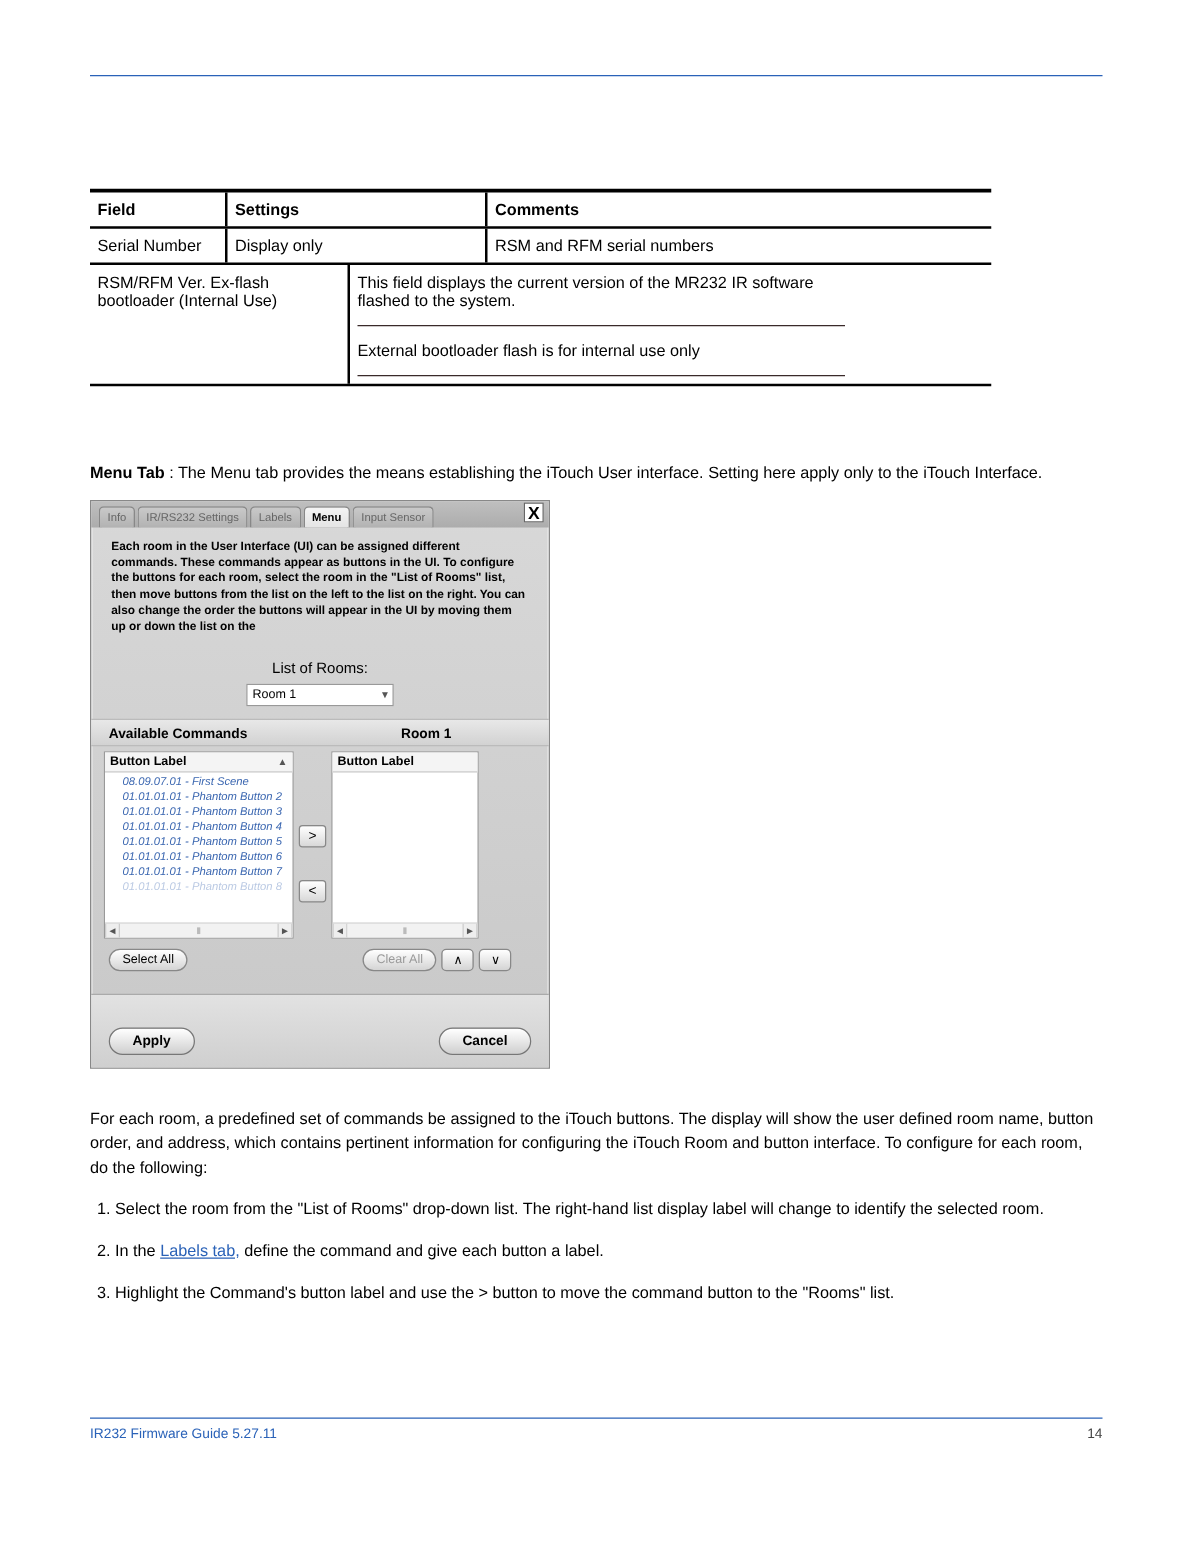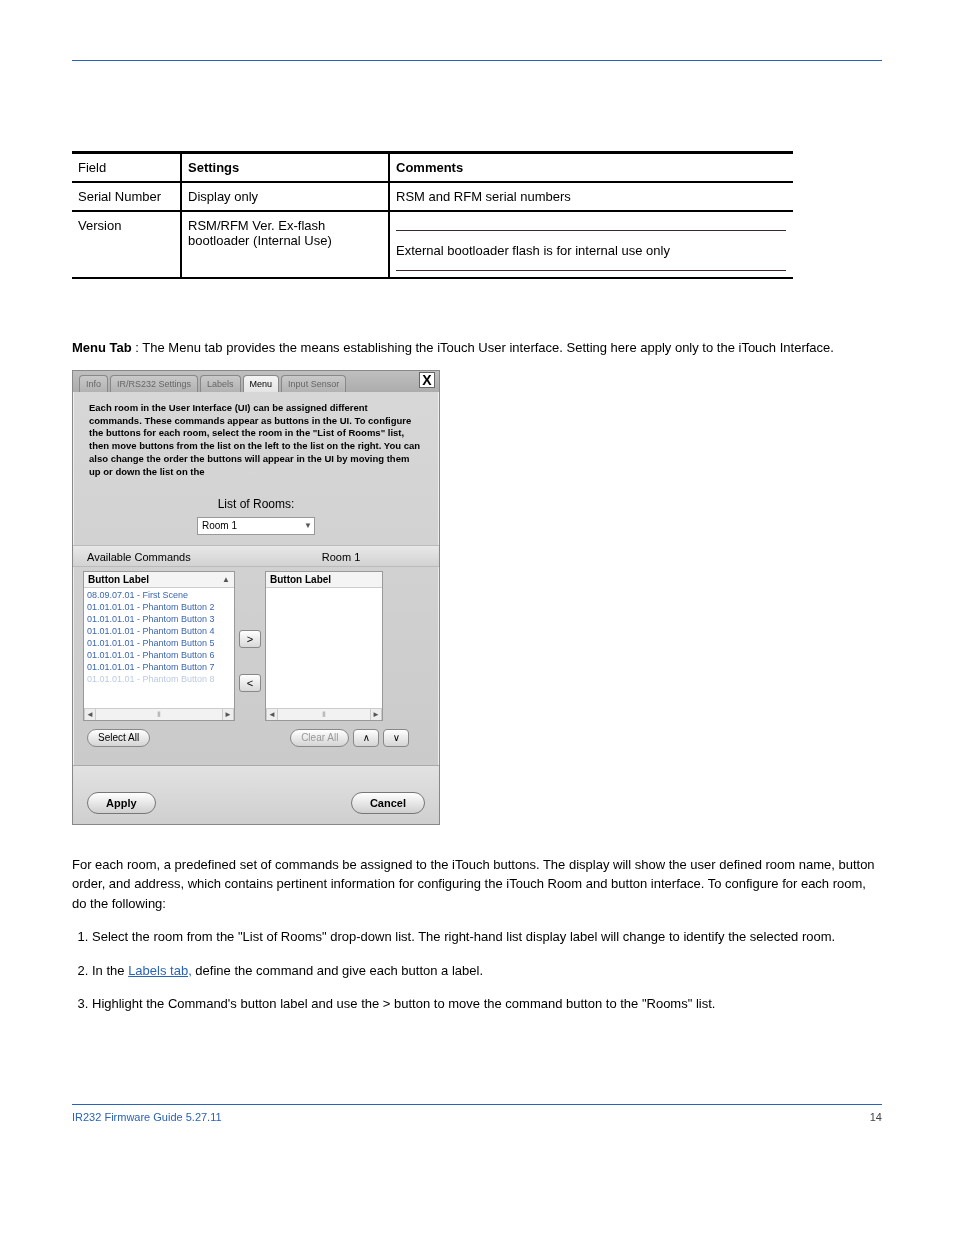--- a/index.html
+++ b/index.html
@@ -1,21 +1,21 @@
 <!DOCTYPE html>
 <html><head>
 <meta charset="utf-8">
 <style>
   * { box-sizing: border-box; margin: 0; padding: 0; }
   body { font-family: Arial, Helvetica, sans-serif; font-size: 13px; color: #000; background: #fff; width: 954px; }
   .page { padding: 60px 72px 40px 72px; }
   .top-rule { border-top: 1px solid #2a62b8; margin-bottom: 90px; }
   .table-header-row { display: flex; border-top: 3px solid #000; border-bottom: 2px solid #000; }
   .table-row { display: flex; border-bottom: 2px solid #000; }
-  .col1 { width: 110px; border-right: 2px solid #000; padding: 6px 6px; font-weight: normal; }
+  .col1 { width: 110px; border-right: 2px solid #000; padding: 6px 6px; font-weight: bold; }
   .col2 { width: 208px; border-right: 2px solid #000; padding: 6px 6px; font-weight: bold; }
   .col3 { width: 402px; padding: 6px 6px; font-weight: bold; }
   .tr .col1, .tr .col2, .tr .col3 { font-weight: normal; }
   .col3-inner { display: flex; flex-direction: column; }
   .hr-sub { border-top: 1px solid #3a2a2a; margin: 12px 0; }
   .body-text { margin-top: 60px; margin-bottom: 12px; line-height: 1.45; }
   .body-text strong { font-weight: bold; }
   
   .ui-window {
     width: 368px;
@@ -30,49 +30,49 @@
   .ui-tab {
     font-size: 9px;
     padding: 3px 6px;
     border-radius: 4px 4px 0 0;
     background: linear-gradient(#c9c9c9,#b2b2b2);
     border: 1px solid #888;
     border-bottom: none;
     color: #666;
     white-space: nowrap;
   }
-  .ui-tab.active { background: linear-gradient(#f4f4f4,#e4e4e4); color: #000; font-weight: normal; }
+  .ui-tab.active { background: linear-gradient(#f4f4f4,#e4e4e4); color: #000; font-weight: bold; }
   .ui-close {
     position: absolute; top: 1px; right: 4px;
     font-weight: bold; font-size: 14px;
     width: 16px; height: 16px; text-align: center; line-height: 14px;
     border: 1px solid #666; background: #fff;
   }
   .ui-desc {
     font-size: 9.5px; line-height: 1.35;
     padding: 10px 16px 6px 16px;
   }
   .ui-desc b { font-weight: bold; }
   .rooms-row { display: flex; align-items: center; gap: 6px; padding: 6px 14px 10px 14px; flex-direction: column; }
   .rooms-label { font-size: 12px; }
   .rooms-select { display:flex; align-items:center; justify-content:space-between; width: 118px; height: 18px; background:#fff; border:1px solid #999; font-size:10px; padding: 0 2px 0 4px; }
   .rooms-select .chev { font-size:8px; color:#555; }
   
-  .headers-row { display:flex; padding: 2px 14px 0 14px; font-size:11px; font-weight:normal; background: linear-gradient(#e8e8e8,#d2d2d2); border-top:1px solid #bbb; border-bottom:1px solid #bbb; }
+  .headers-row { display:flex; padding: 2px 14px 0 14px; font-size:11px; font-weight:bold; background: linear-gradient(#e8e8e8,#d2d2d2); border-top:1px solid #bbb; border-bottom:1px solid #bbb; }
   .headers-row .hl { width: 170px; padding:3px 0; }
   .headers-row .hr { flex:1; text-align:center; padding:3px 0; }
   
   .lists-area { display:flex; padding: 4px 10px 6px 10px; gap:4px; }
   .list-box { background:#fff; border:1px solid #999; display:flex; flex-direction:column; }
   .list-left { width: 152px; height: 150px; }
   .list-right { width: 118px; height: 150px; }
   .list-head { font-size:10px; font-weight:bold; padding:2px 4px; border-bottom:1px solid #ccc; background:#f4f4f4; display:flex; align-items:center; justify-content:space-between;}
   .list-head .sort { font-size:8px; color:#555; }
   .list-body { flex:1; overflow:hidden; padding:1px 0; }
-  .list-item { font-size:9px; color:#3a66b0; padding:1px 3px; white-space:nowrap; }
+  .list-item { font-size:9px; color:#3a66b0; padding:1px 14px; white-space:nowrap;font-style:italic; }
   .list-footer { display:flex; border-top:1px solid #ccc; height:12px; }
   .sb-btn { width:12px; display:flex; align-items:center; justify-content:center; font-size:8px; color:#555; background:#eee; border-left:1px solid #ccc; border-right:1px solid #ccc;}
   .sb-track { flex:1; background:#f2f2f2; display:flex; align-items:center; justify-content:center; font-size:7px; color:#bbb;}
   
   .mid-buttons { display:flex; flex-direction:column; gap:26px; justify-content:center; padding-top:30px; }
   .mid-btn { width:22px; height:18px; border:1px solid #888; border-radius:3px; background:linear-gradient(#fff,#d8d8d8); font-size:11px; display:flex; align-items:center; justify-content:center; }
   
   .below-lists { display:flex; padding: 2px 10px 18px 10px; gap:4px; align-items:flex-start; }
   .pill-btn {
     border:1px solid #888; border-radius:10px; height:18px;
@@ -107,24 +107,24 @@
       <div class="col1">Field</div>
       <div class="col2">Settings</div>
       <div class="col3">Comments</div>
     </div>
     <div class="table-row tr">
       <div class="col1">Serial Number</div>
       <div class="col2">Display only</div>
       <div class="col3">RSM and RFM serial numbers</div>
     </div>
     <div class="table-row tr">
-      <div class="col1">Version</div>
       <div class="col2">RSM/RFM Ver. Ex-flash bootloader (Internal Use)</div>
       <div class="col3">
         <div class="col3-inner">
+          <span>This field displays the current version of the MR232 IR software flashed to the system.</span>
           <div class="hr-sub"></div>
           <span>External bootloader flash is for internal use only</span>
           <div class="hr-sub" style="margin-bottom:0;"></div>
         </div>
       </div>
     </div>
   </div>
 
   <div class="body-text">
     <strong>Menu Tab</strong>

